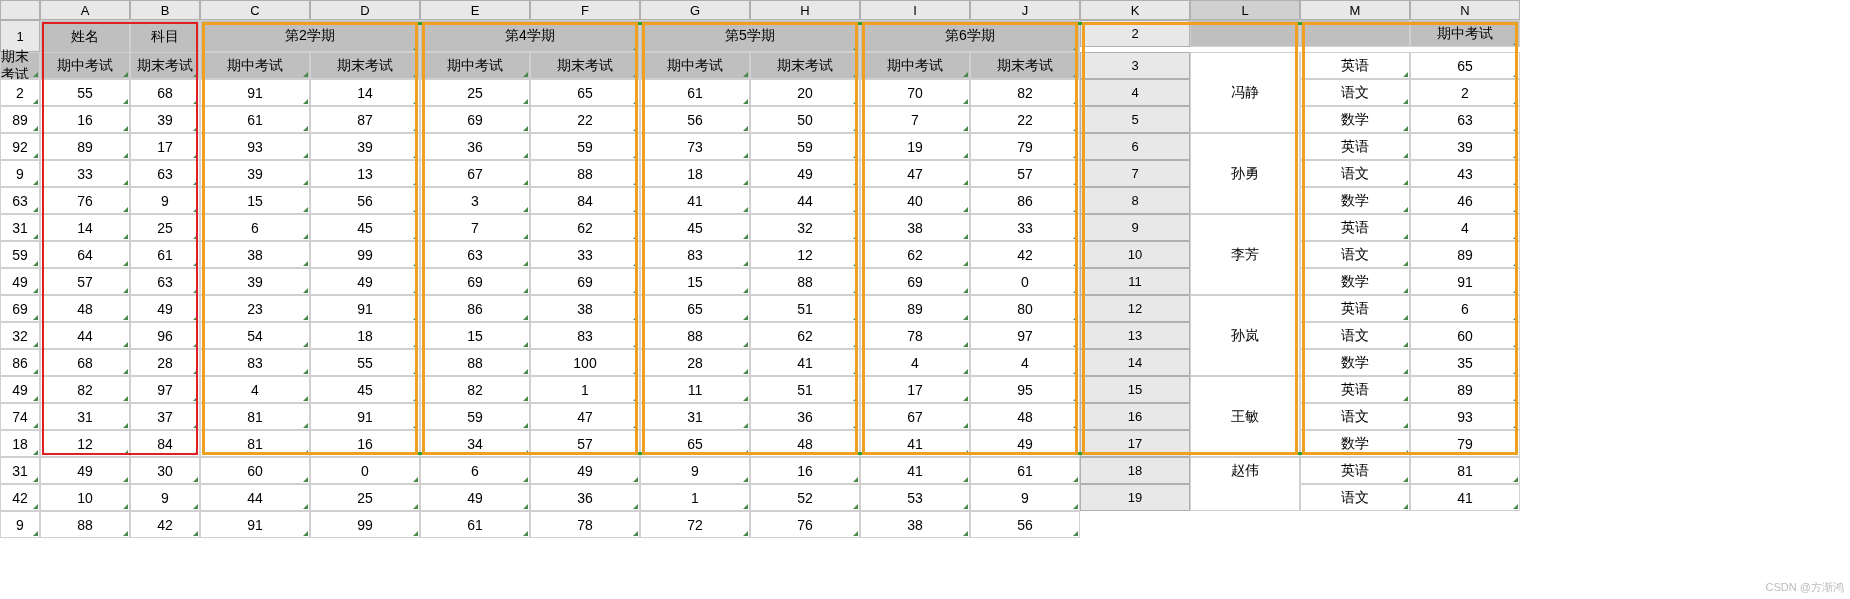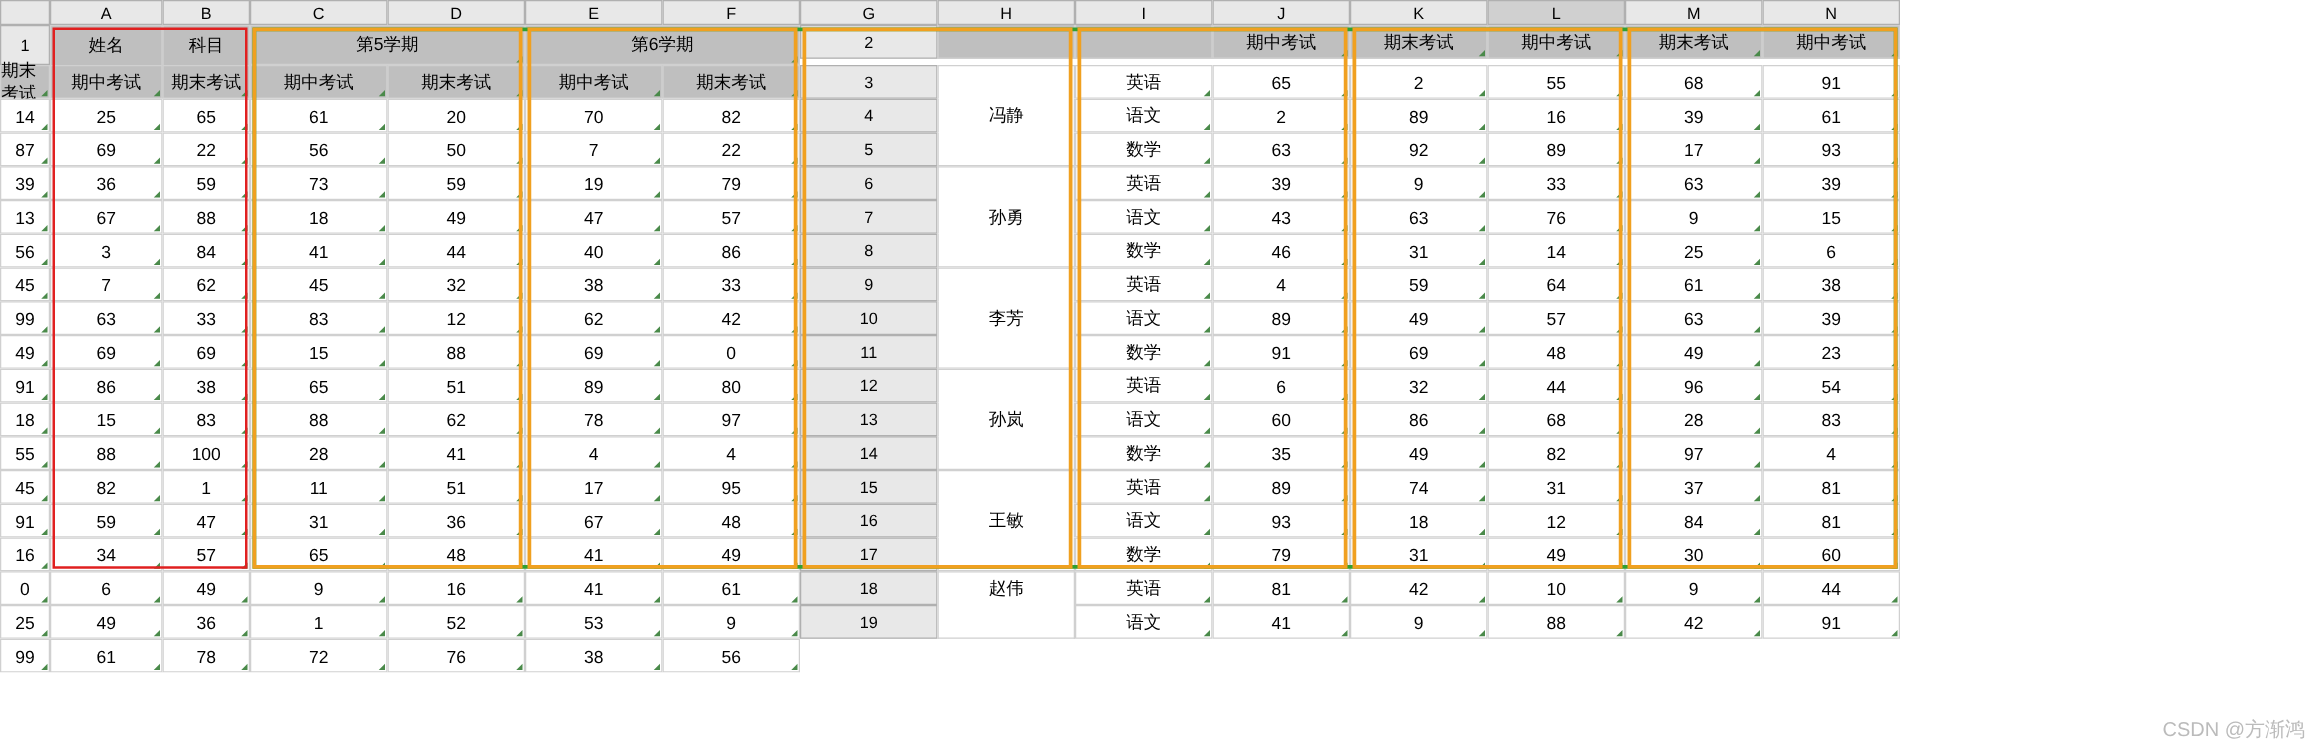--- a/index.html
+++ b/index.html
@@ -21,21 +21,21 @@
   .merged-mid { border-top: none; border-bottom: none; }
   .merged-bot { border-top: none; }
   .tri::after {
     content: ''; position: absolute; right: 1px; bottom: 1px;
     width: 0; height: 0; border-left: 5px solid transparent; border-bottom: 5px solid #4a8a4a;
   }
   .overlay { position: absolute; pointer-events: none; z-index: 10; }
   .ov-red   { border: 2px solid #e02020; }
   .ov-green { border: 3px solid #30a030; }
   .ov-orange{ border: 3px solid #f0a020; }
-  .watermark { position: absolute; right: 6px; bottom: 4px; font-size: 16px; color: #bbb; }
+  .watermark { position: absolute; right: 6px; bottom: 4px; font-size: 11px; color: #bbb; }
 </style>
 </head>
 <body>
 
 <div class="sheet" id="sheet">
     <div class="cell corner" style="height:20px"></div>
     <div class="cell colhdr" style="height:20px">A</div>
     <div class="cell colhdr" style="height:20px">B</div>
     <div class="cell colhdr" style="height:20px">C</div>
     <div class="cell colhdr" style="height:20px">D</div>
@@ -45,20 +45,22 @@
     <div class="cell colhdr" style="height:20px">H</div>
     <div class="cell colhdr" style="height:20px">I</div>
     <div class="cell colhdr" style="height:20px">J</div>
     <div class="cell colhdr" style="height:20px">K</div>
     <div class="cell colhdr sel" style="height:20px">L</div>
     <div class="cell colhdr" style="height:20px">M</div>
     <div class="cell colhdr" style="height:20px">N</div>
     <div class="cell rowhdr row-h">1</div>
     <div class="cell th row-h merged-top" style="grid-row: span 1">姓名</div>
     <div class="cell th row-h merged-top">科目</div>
+    <div class="cell th row-h tri" style="grid-column: span 2">第2学期</div>
+    <div class="cell th row-h tri" style="grid-column: span 2">第4学期</div>
     <div class="cell th row-h tri" style="grid-column: span 2">第5学期</div>
     <div class="cell th row-h tri" style="grid-column: span 2">第6学期</div>
     <div class="cell rowhdr">2</div>
     <div class="cell th merged-bot"></div>
     <div class="cell th merged-bot"></div>
     <div class="cell th tri">期中考试</div>
     <div class="cell th tri">期末考试</div>
     <div class="cell th tri">期中考试</div>
     <div class="cell th tri">期末考试</div>
     <div class="cell th tri">期中考试</div>

